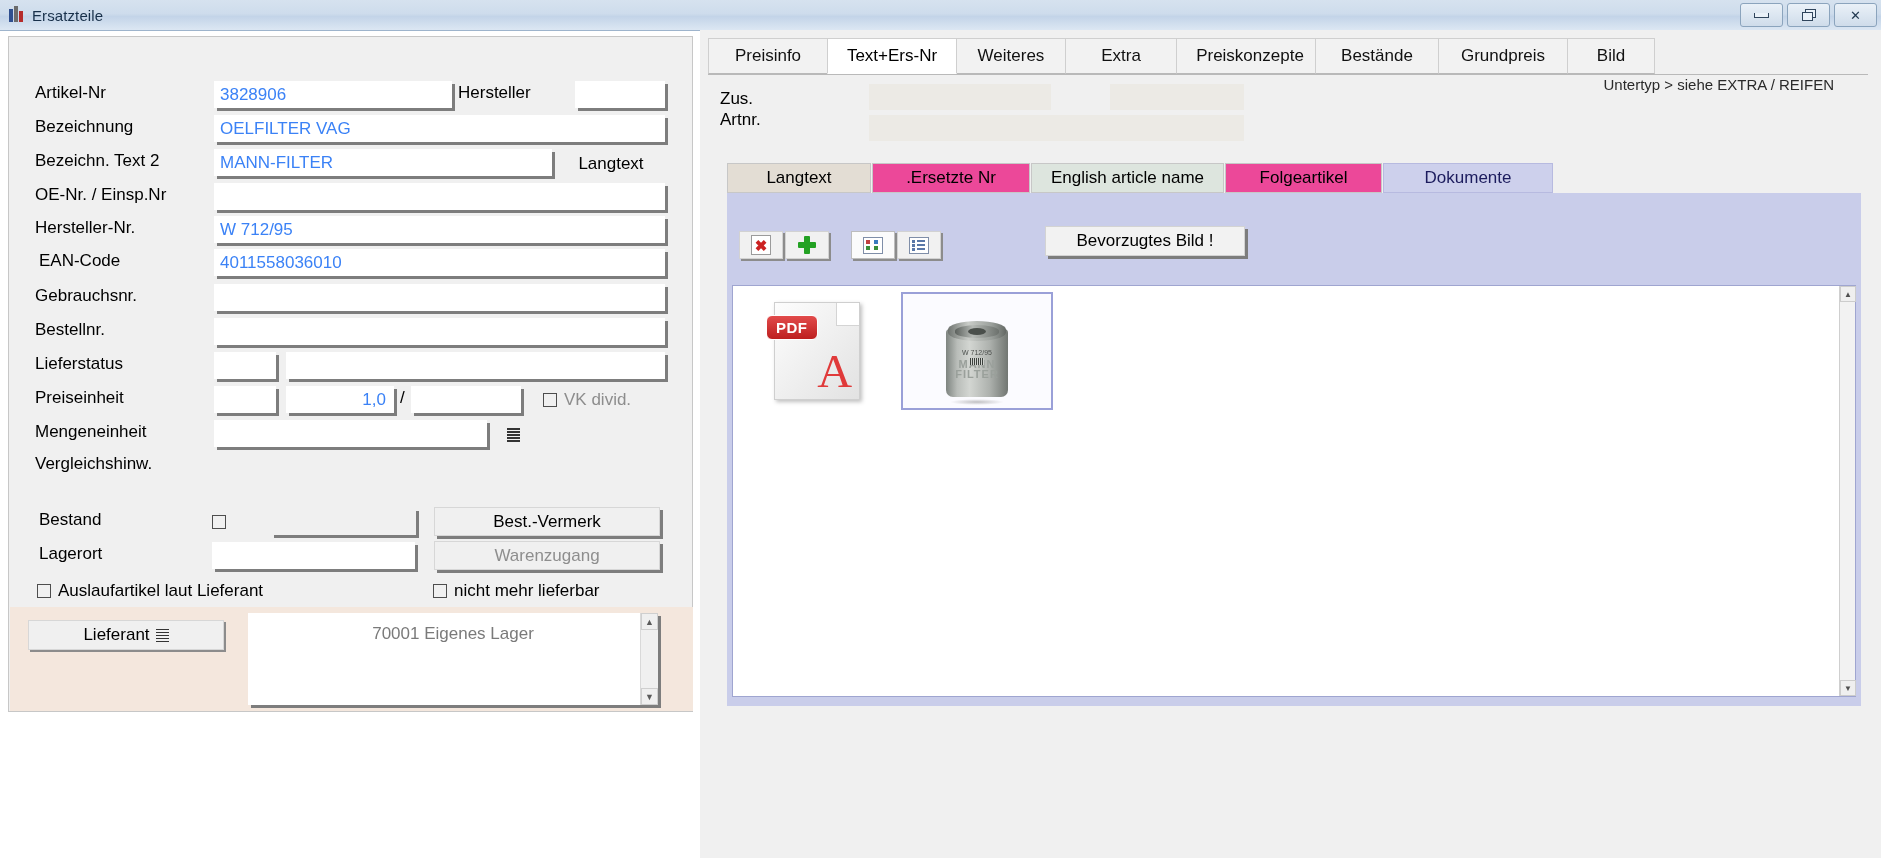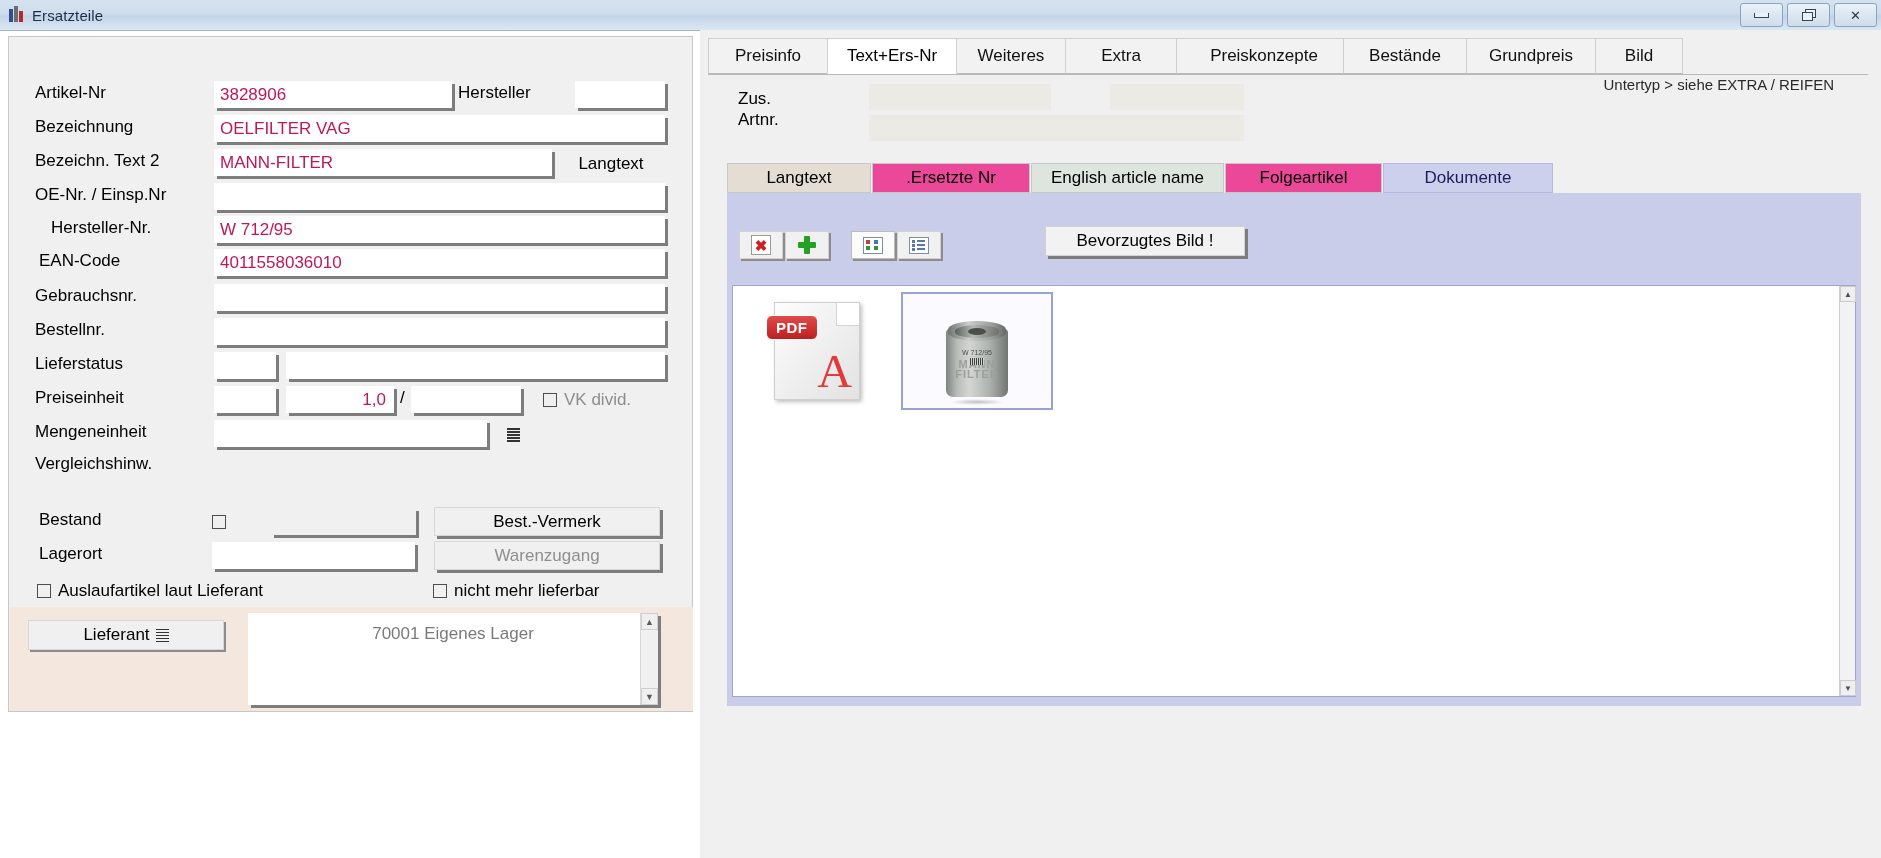--- a/index.html
+++ b/index.html
@@ -86,21 +86,21 @@
   .fld {
     position: absolute;
     background: #ffffff;
     border: none;
     box-sizing: border-box;
     box-shadow: 3px 3px 0 0 #7d7d7d;
     display: flex;
     align-items: center;
     padding-left: 6px;
     font-size: 17px;
-    color: #be185d;
+    color: #3b82f6;
     height: 27px;
     overflow: hidden;
     white-space: nowrap;
   }
   .fld.right { justify-content: flex-end; padding-right: 8px; }
 
   .btn {
     position: absolute;
     box-sizing: border-box;
     background: #f0f0f0;
@@ -223,21 +223,21 @@
 
   .subtype-note {
     position: absolute;
     right: 47px; top: 46px;
     font-size: 15px;
     color: #2a2a2a;
   }
 
   .zus-label {
     position: absolute;
-    left: 738px; top: 88px;
+    left: 720px; top: 88px;
     font-size: 17px;
     line-height: 21px;
     color: #000;
   }
   .zus-f1 { position:absolute; left:869px; top:84px; width:182px; height:26px; background:#eceae5; }
   .zus-f2 { position:absolute; left:1110px; top:84px; width:134px; height:26px; background:#eceae5; }
   .zus-f3 { position:absolute; left:869px; top:115px; width:375px; height:26px; background:#eceae5; }
 
   
   .inner-tabs {
@@ -495,21 +495,21 @@
     <span>Langtext</span>
   </div>
 
   <div class="row" style="left:26px; top:148px;">
     <span class="lbl">OE-Nr. / Einsp.Nr</span>
   </div>
   <div class="fld" style="left:205px; top:146px; width:451px;">
     <span></span>
   </div>
 
-  <div class="row" style="left:42px; top:181px;">
+  <div class="row" style="left:26px; top:181px;">
     <span class="lbl">Hersteller-Nr.</span>
   </div>
   <div class="fld" style="left:205px; top:179px; width:451px;">
     <span>W 712/95</span>
   </div>
 
   <div class="row" style="left:30px; top:214px;">
     <span class="lbl">EAN-Code</span>
   </div>
   <div class="fld" style="left:205px; top:212px; width:451px;">
@@ -637,21 +637,21 @@
     </div>
     <div class="otab active" style="width:130px;">
       <span>Text+Ers-Nr</span>
     </div>
     <div class="otab" style="width:110px;">
       <span>Weiteres</span>
     </div>
     <div class="otab" style="width:112px;">
       <span>Extra</span>
     </div>
-    <div class="otab" style="width:168px;padding-left:24px;">
+    <div class="otab" style="width:140px;padding-left:24px;">
       <span>Preiskonzepte</span>
     </div>
     <div class="otab" style="width:124px;">
       <span>Bestände</span>
     </div>
     <div class="otab" style="width:130px;">
       <span>Grundpreis</span>
     </div>
     <div class="otab" style="width:88px;">
       <span>Bild</span>

